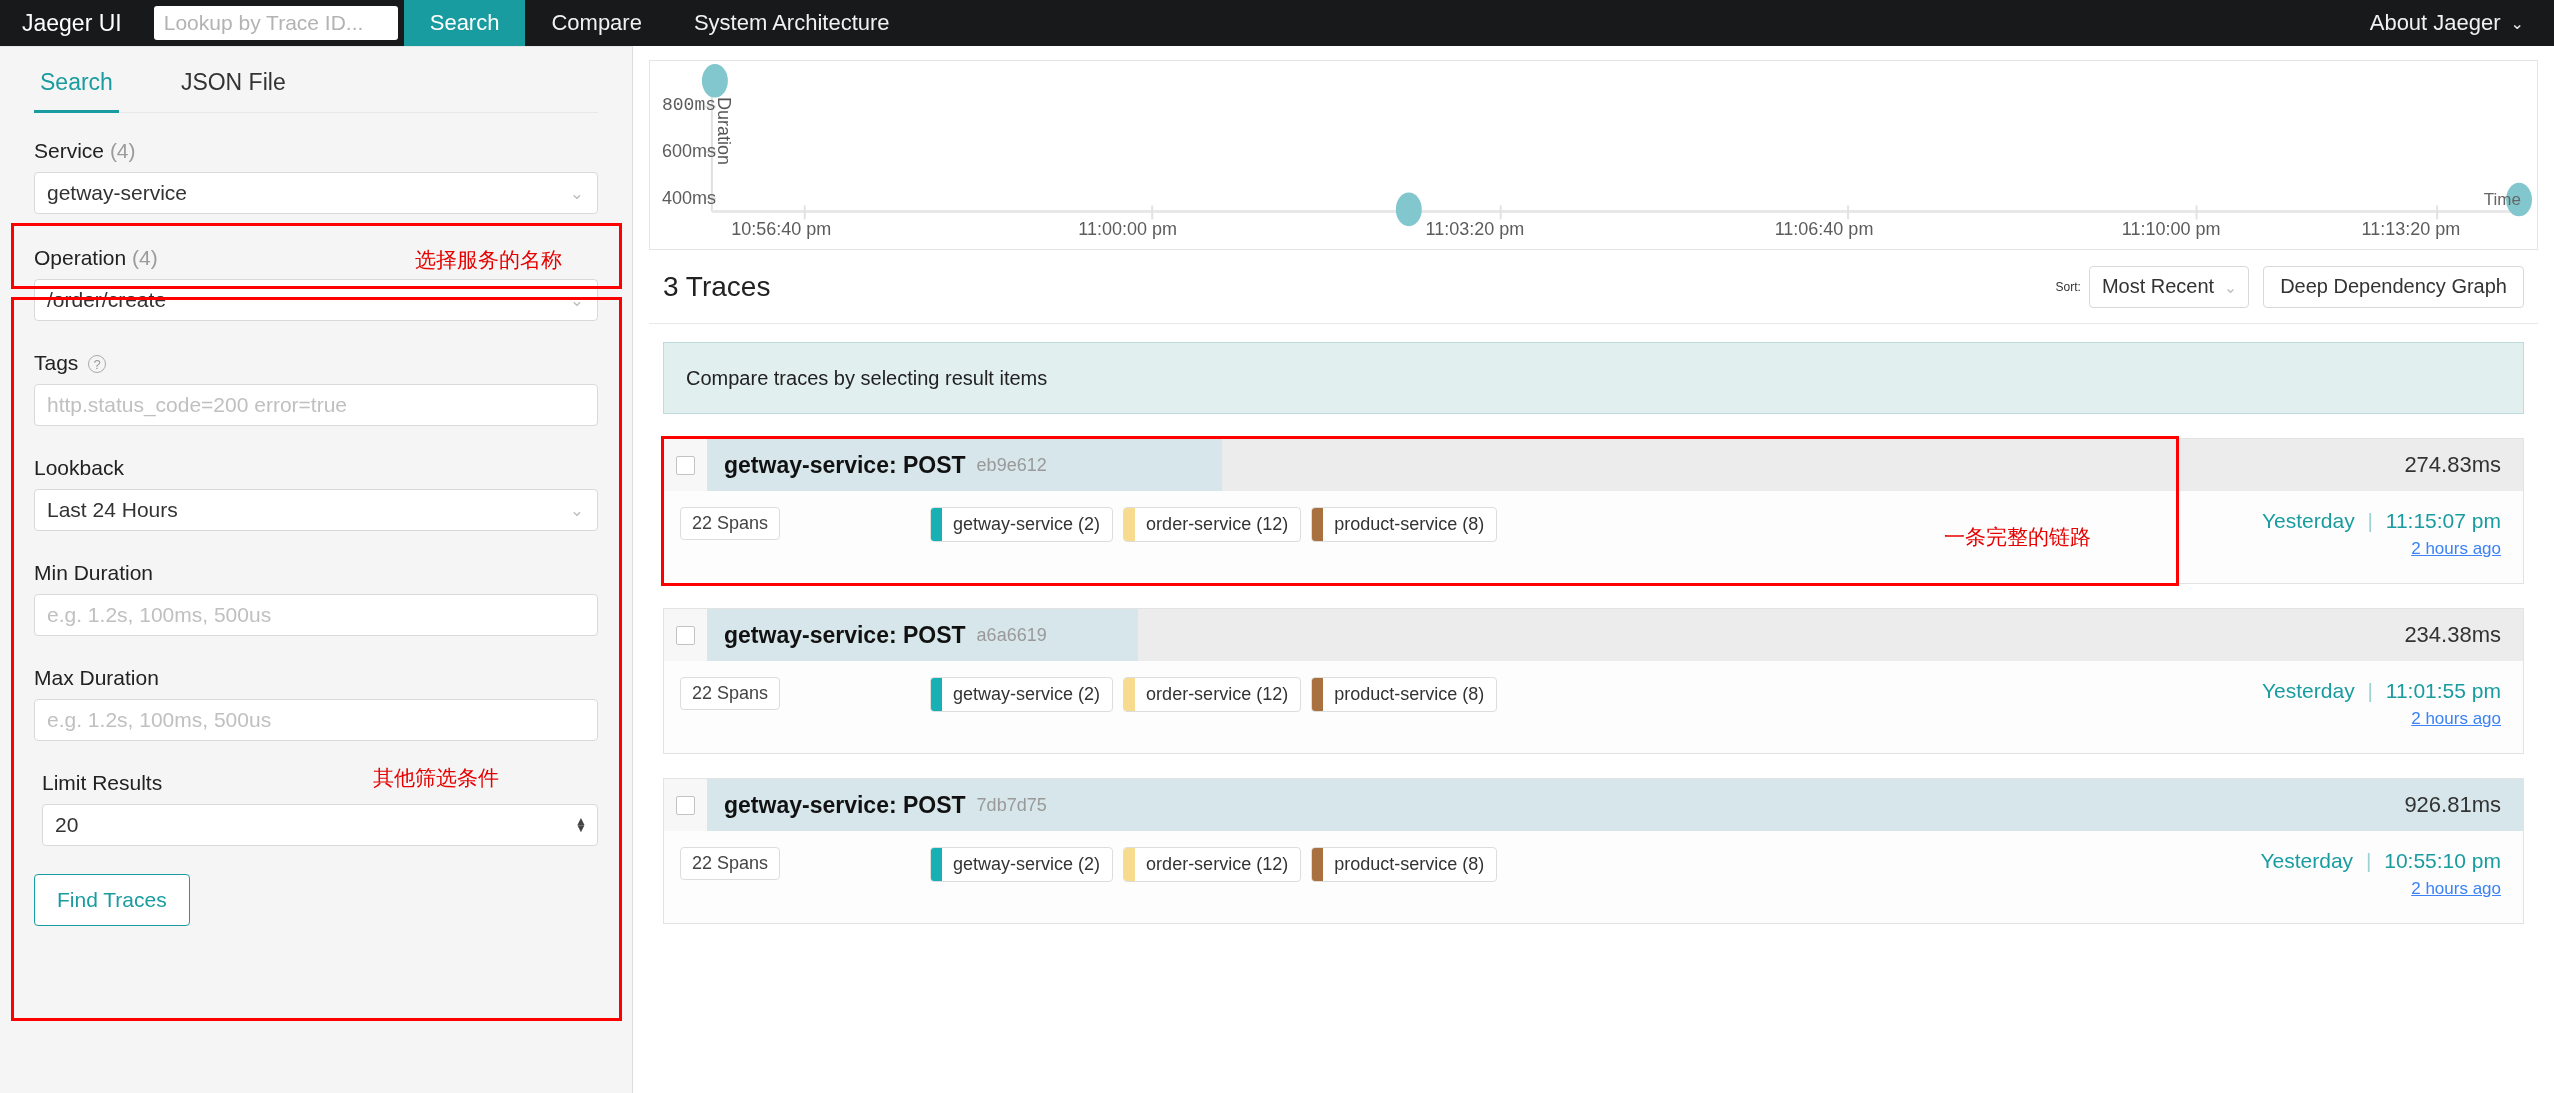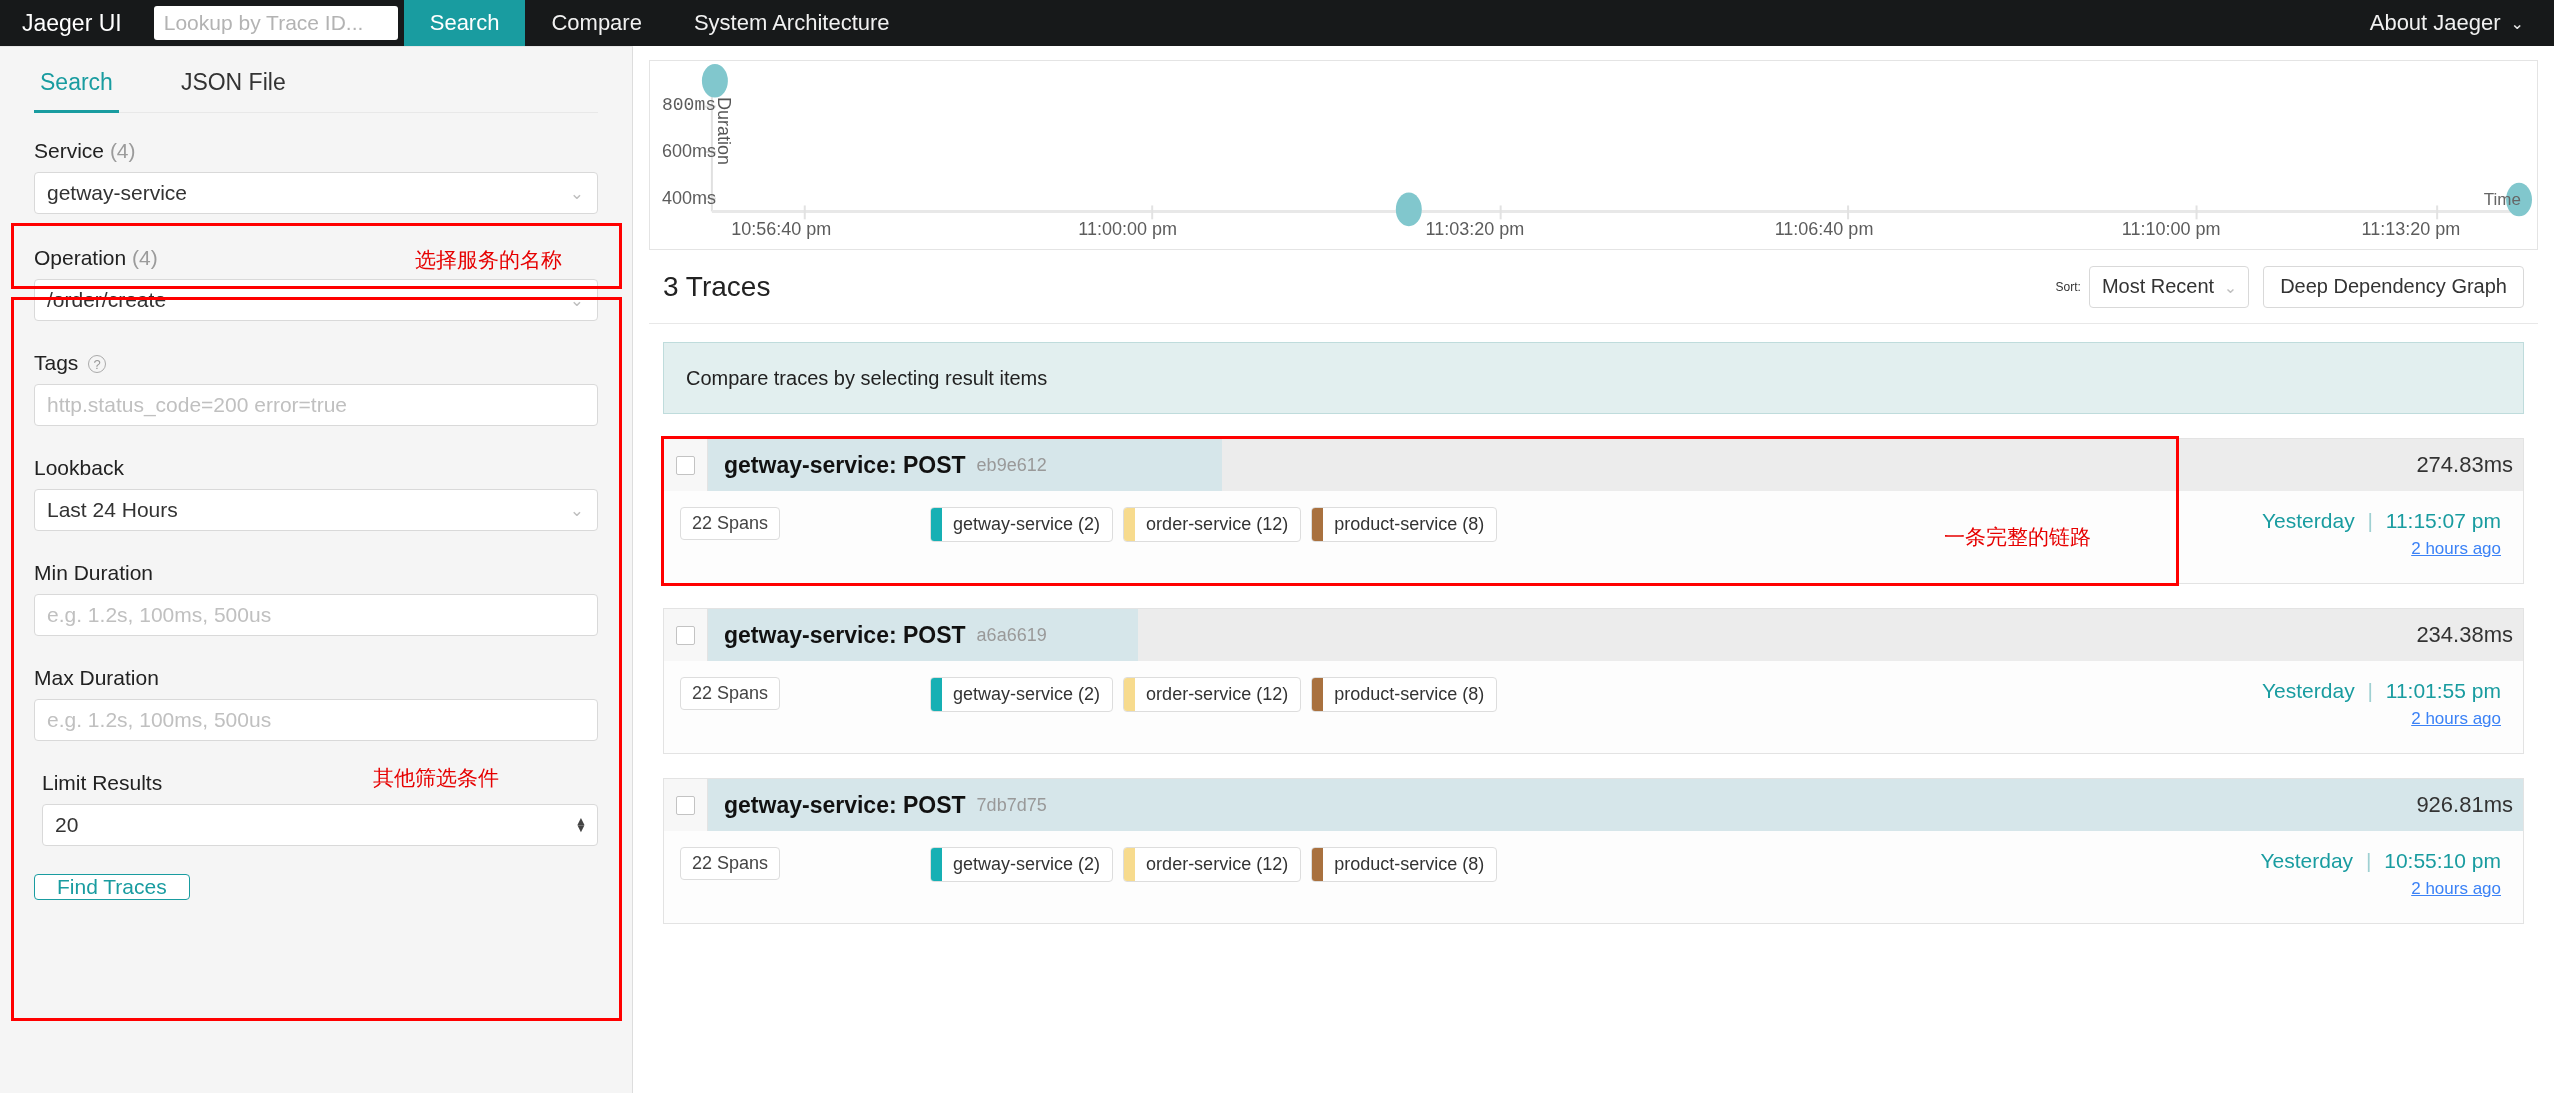--- a/index.html
+++ b/index.html
@@ -151,21 +151,21 @@
   }
   .redbox {
     position: absolute;
     border: 3px solid #f00;
     pointer-events: none;
   }
   .find-btn {
     margin-top: 6px;
     display: inline-flex;
     align-items: center; justify-content: center;
-    height: 26px;
+    height: 52px;
     padding: 0 22px;
     border: 1px solid #199ca0;
     border-radius: 4px;
     color: #199ca0;
     background: #fff;
     font-size: 21px;
     cursor: pointer;
     font-family: "Liberation Sans", sans-serif;
   }
 
@@ -288,21 +288,21 @@
   .trace-id {
     font-weight: 400;
     font-size: 18px;
     color: #999;
     margin-left: 11px;
   }
   .trace-dur {
     position: relative; z-index: 2;
     margin-left: auto;
     display: flex; align-items: center;
-    padding-right: 10px;
+    padding-right: 22px;
     font-size: 22px;
     color: #333;
   }
   .trace-body {
     display: flex;
     align-items: flex-start;
     padding: 16px 22px 24px 16px;
     min-height: 88px;
     background: #fdfdfd;
   }

